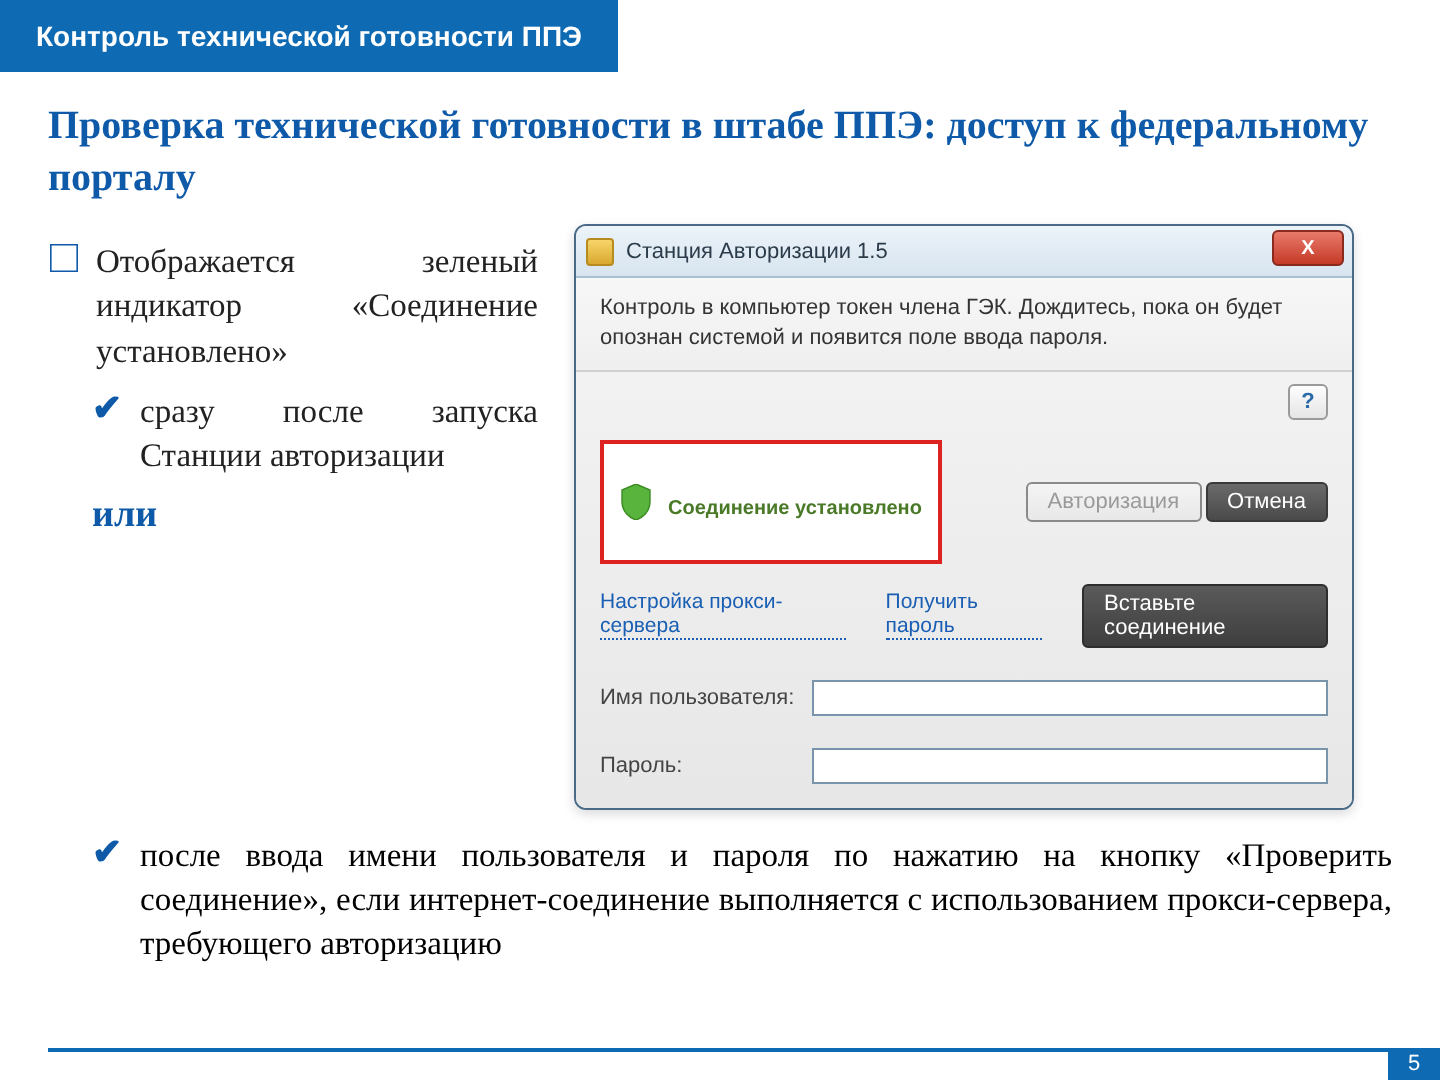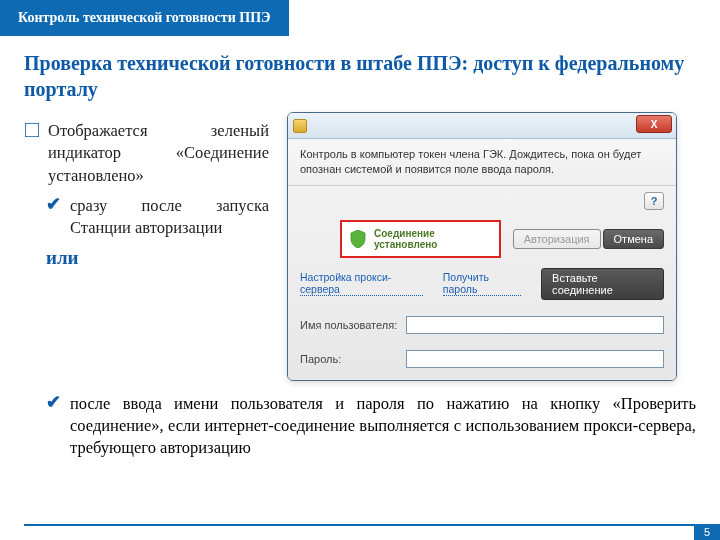--- a/index.html
+++ b/index.html
@@ -7,21 +7,21 @@
     width: 720px;
     height: 540px;
     font-family: "Times New Roman", Georgia, serif;
     background: #fff;
     position: relative;
     overflow: hidden;
   }
   .banner {
     background: #0e6bb3;
     color: #fff;
-    font-family: Liberation Serif, serif;
+    font-family: Liberation Sans, sans-serif;
     font-weight: bold;
     font-size: 14px;
     padding: 10px 18px;
     display: inline-block;
   }
   .title {
     color: #0e5aa8;
     font-weight: bold;
     font-size: 20px;
     line-height: 1.3;
@@ -157,26 +157,25 @@
     justify-content: center;
   }
   .status-row {
     display: flex;
     align-items: center;
     gap: 12px;
     margin-top: 24px;
   }
   .status-box {
     border: 2px solid #d22;
-    padding: 6px 8px;
-    display: flex;
-    align-items: center;
+    padding: 20px 8px;
+    display: flex;
+    align-items: flex-end;
     gap: 8px;
     background: #fff;
-    margin-left: 40px;
   }
   .shield {
     width: 16px;
     height: 18px;
     position: relative;
   }
   .shield svg { display: block; }
   .status-text {
     color: #4a7a28;
     font-weight: bold;
@@ -288,20 +287,21 @@
       <div class="bullet-check">✔</div>
       <div class="bullet-text">сразу после запуска Станции авторизации</div>
     </div>
     <div class="or">или</div>
   </div>
 
   <div class="right">
     <div class="win">
       <div class="win-titlebar">
         <div class="win-appicon"></div>
+        <div class="win-title">Станция Авторизации 1.5</div>
         <div class="win-close">X</div>
       </div>
       <div class="win-prompt">Контроль в компьютер токен члена ГЭК. Дождитесь, пока он будет опознан системой и появится поле ввода пароля.</div>
       <div class="win-body">
         <div class="help-btn">?</div>
 
         <div class="status-row">
           <div class="status-box">
             <div class="shield">
               <svg width="16" height="18" viewBox="0 0 16 18">

